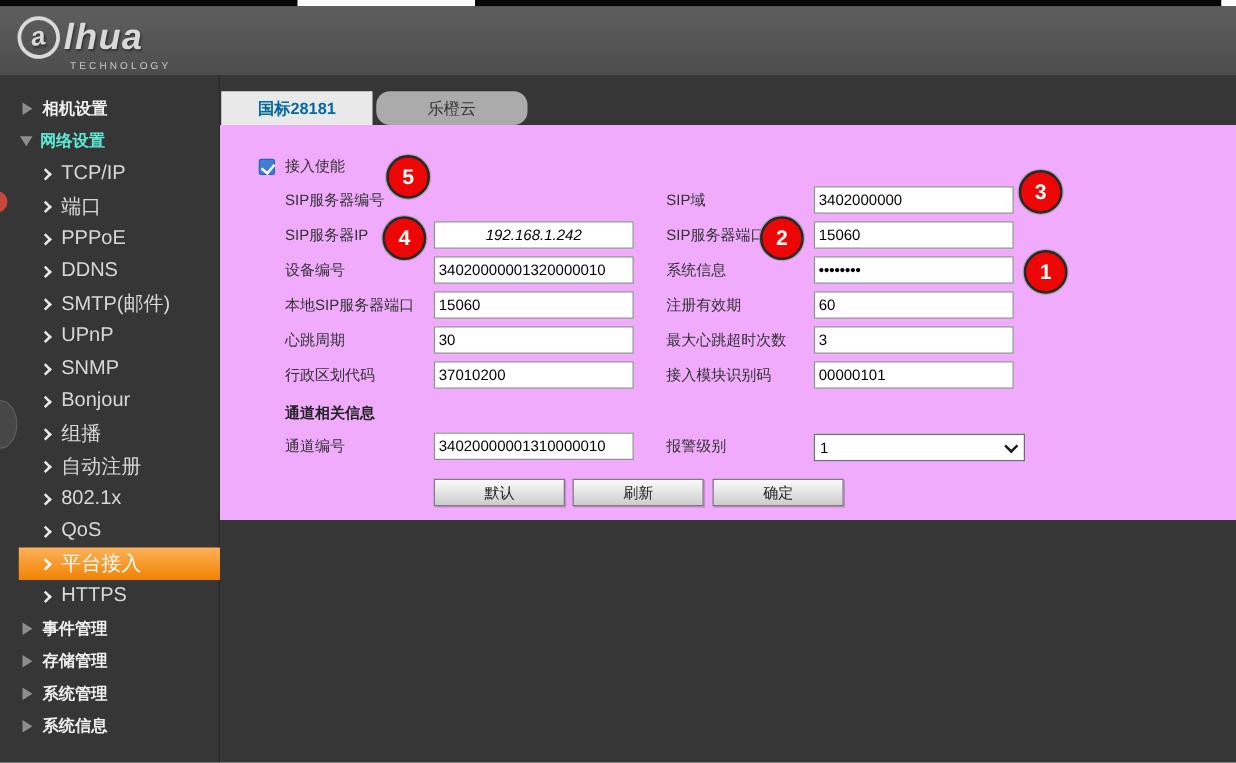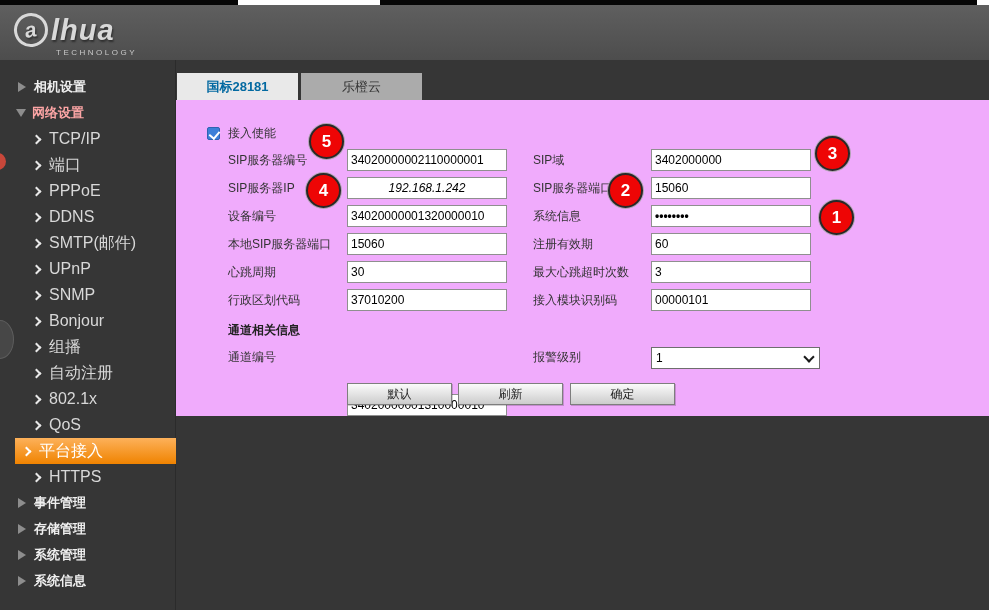--- a/index.html
+++ b/index.html
@@ -16,42 +16,42 @@
              font-size:29px;letter-spacing:1px;text-shadow:1px 2px 2px rgba(0,0,0,.45);}
   .logo-a{width:28px;height:28px;border:3px solid #d9d9d9;border-radius:50%;
           display:inline-flex;align-items:center;justify-content:center;
           font-size:21px;margin-right:3px;transform:rotate(-10deg);}
   .logo-tag{font-size:8px;letter-spacing:2.5px;margin-left:42px;margin-top:1px;color:#c9c9c9;}
   
   .sidebar{position:absolute;left:0;top:60px;width:176px;height:550px;background:#363636;
            border-right:1px solid #2b2b2b;box-sizing:border-box;padding-top:14px;}
   .nav-group{height:26px;display:flex;align-items:center;padding-left:18px;
              color:#efefef;font-weight:bold;font-size:13px;cursor:pointer;}
-  .nav-group.dim{color:#fca5a5;}
+  .nav-group.dim{color:#5eead4;}
   .tri-right{width:0;height:0;border-left:8px solid #8d8d8d;border-top:5px solid transparent;
              border-bottom:5px solid transparent;margin-right:8px;}
   .tri-down{width:0;height:0;border-top:8px solid #8d8d8d;border-left:5px solid transparent;
             border-right:5px solid transparent;margin-right:6px;margin-left:-2px;}
   .nav-sub{height:26px;display:flex;align-items:center;padding-left:33px;
            color:#d8d8d8;font-size:16px;cursor:pointer;}
   .chev{width:5px;height:5px;border-top:2px solid #e8e8e8;border-right:2px solid #e8e8e8;
         transform:rotate(45deg);margin-right:9px;flex:none;}
-  .nav-sub.active{margin-left:15px;width:161px;box-sizing:border-box;padding-left:8px;
+  .nav-sub.active{margin-left:15px;width:161px;box-sizing:border-box;padding-left:18px;
         background:linear-gradient(180deg,#fdb15a,#f08300);color:#ffffff;}
   .nav-sub.active .chev{border-color:#ffffff;}
   
   .dot-red{position:absolute;left:-11px;top:153px;width:17px;height:17px;border-radius:50%;
            background:#c8473a;}
   .handle-gray{position:absolute;left:-14px;top:320px;width:26px;height:37px;border-radius:50%;
            background:#474747;border:1px solid #5d5d5d;}
   
   .tab{position:absolute;top:73px;height:27px;display:flex;align-items:center;
        justify-content:center;font-size:13px;box-sizing:border-box;cursor:pointer;}
   .tab-active{left:177px;width:121px;background:#e9e9e9;font-weight:bold;color:#0369a1;}
-  .tab-inactive{left:301px;width:121px;background:#ababab;color:#333333;}
+  .tab-inactive{left:301px;width:121px;background:#ababab;color:#333333;border-radius:11px;}
   
   .panel{position:absolute;left:176px;top:100px;width:813px;height:316px;background:#f0abfc;}
   .flabel{position:absolute;height:22px;line-height:22px;font-size:12px;color:#333;white-space:nowrap;}
   .fheading{position:absolute;height:16px;line-height:16px;font-size:12px;font-weight:bold;color:#222;}
   .finput{position:absolute;width:152px;height:20px;border:1px solid #8f8f8f;background:#fff;
           font-size:12px;color:#000;padding:0 3px;font-family:"Liberation Sans",sans-serif;}
   .finput.pwd{font-weight:bold;letter-spacing:0px;}
   .ipbox{position:absolute;left:171px;top:77px;width:158px;height:20px;border:1px solid #8f8f8f;
          background:#fff;display:flex;align-items:center;justify-content:center;
          font-size:12px;color:#000;font-style:italic;}
@@ -186,21 +186,20 @@
   </div>
 
   <div class="panel">
 
     <div class="cbx">
       <span class="check"></span>
     </div>
     <span class="flabel" style="left:52px;top:22px;">接入使能</span>
 
     <span class="flabel" style="left:52px;top:49px;">SIP服务器编号</span>
-    <input class="finput" style="left: 171px; top: 49px;" value="34020000002110000001">
     <span class="flabel" style="left:357px;top:49px;">SIP域</span>
     <input class="finput" style="left: 475px; top: 49px;" value="3402000000">
 
     <span class="flabel" style="left:52px;top:77px;">SIP服务器IP</span>
     <div class="ipbox">
       <span>192</span>
       <span>.</span>
       <span>168</span>
       <span>.</span>
       <span>1</span>
@@ -225,21 +224,21 @@
     <span class="flabel" style="left:357px;top:161px;">最大心跳超时次数</span>
     <input class="finput" style="left: 475px; top: 161px;" value="3">
 
     <span class="flabel" style="left:52px;top:189px;">行政区划代码</span>
     <input class="finput" style="left: 171px; top: 189px;" value="37010200">
     <span class="flabel" style="left:357px;top:189px;">接入模块识别码</span>
     <input class="finput" style="left: 475px; top: 189px;" value="00000101">
 
     <span class="fheading" style="left:52px;top:222px;">通道相关信息</span>
     <span class="flabel" style="left:52px;top:246px;">通道编号</span>
-    <input class="finput" style="left: 171px; top: 246px; margin-top: 48px;" value="34020000001310000010">
+    <input class="finput" style="left: 171px; top: 246px;" value="34020000001310000010">
     <span class="flabel" style="left:357px;top:246px;">报警级别</span>
     <div class="selbox">
       <span>1</span>
       <span class="sel-chev"></span>
     </div>
 
     <div class="btn" style="left:171px;">
       <span>默认</span>
     </div>
     <div class="btn" style="left:282px;">

